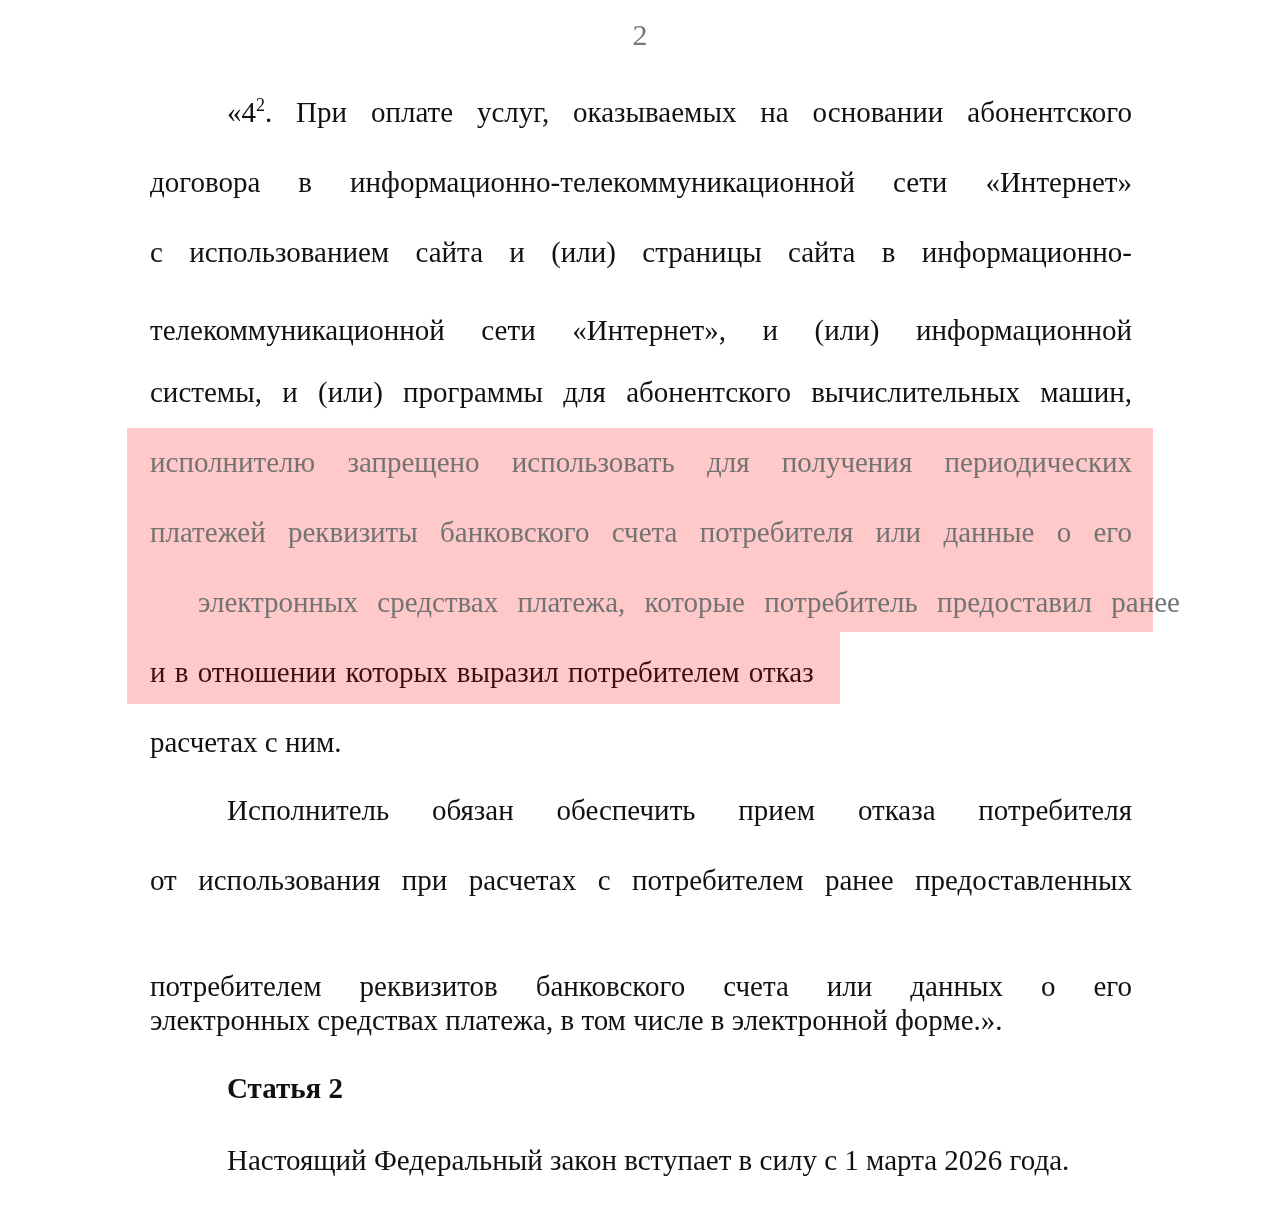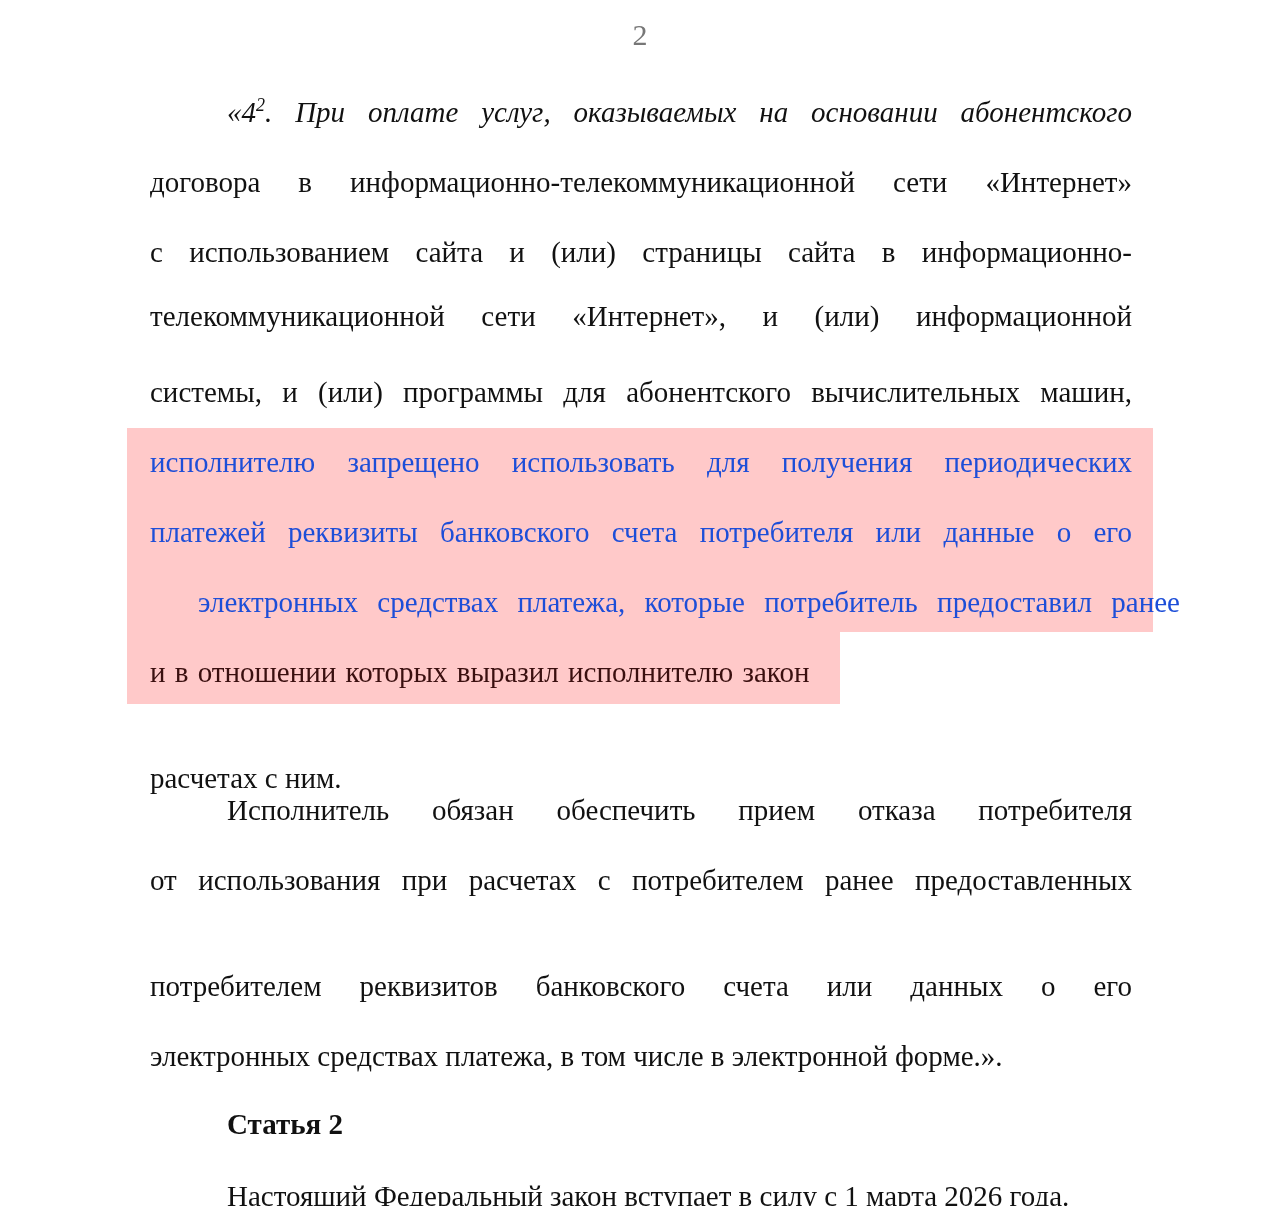--- a/index.html
+++ b/index.html
@@ -1,43 +1,43 @@
 <!DOCTYPE html>
 <html><head>
 <meta charset="utf-8">
 <style>
   html,body{margin:0;padding:0;background:#fff;}
   body{width:1280px;height:1206px;position:relative;overflow:hidden;font-family:"Liberation Serif","DejaVu Serif",serif;color:#111;}
   .pagenum{position:absolute;top:18px;left:0;width:1280px;text-align:center;font-size:30px;color:#777;}
   .hl{position:absolute;background:#ffc9c9;}
   .line{position:absolute;left:150px;width:982px;font-size:29px;line-height:40px;white-space:nowrap;text-align:justify;text-align-last:justify;}
-  .line.last{text-align-last:left;margin-top:36px;}
+  .line.last{text-align-last:left;}
   .line.ind{left:227px;width:905px;}
-  .line.red{color:#1d4ed8;}
+  .line.red{color:#737373;}
   sup{font-size:18px;line-height:0;}
   .bold{font-weight:bold;}
 </style>
 </head>
 <body>
 
 <div class="pagenum">2</div>
 
 <div class="hl" style="left:127px;top:428px;width:1026px;height:204px;"></div>
 <div class="hl" style="left:127px;top:632px;width:713px;height:72px;"></div>
 
-<div class="line ind" style="top:92px;font-style:italic;"><span>«4</span><sup>2</sup><span>. При оплате услуг, оказываемых на основании абонентского</span></div>
+<div class="line ind" style="top:92px;"><span>«4</span><sup>2</sup><span>. При оплате услуг, оказываемых на основании абонентского</span></div>
 <div class="line" style="top:162px;">договора в информационно-телекоммуникационной сети «Интернет»</div>
 <div class="line" style="top:232px;">с использованием сайта и (или) страницы сайта в информационно-</div>
-<div class="line" style="top:296px;">телекоммуникационной сети «Интернет», и (или) информационной</div>
+<div class="line" style="top:310px;">телекоммуникационной сети «Интернет», и (или) информационной</div>
 <div class="line" style="top:372px;">системы, и (или) программы для абонентского вычислительных машин,</div>
 <div class="line red" style="top:442px;">исполнителю запрещено использовать для получения периодических</div>
 <div class="line red" style="top:512px;">платежей реквизиты банковского счета потребителя или данные о его</div>
 <div class="line red" style="top:582px;margin-left:48px;">электронных средствах платежа, которые потребитель предоставил ранее</div>
 <div class="line" style="top:652px;display:flex;justify-content:space-between;">
-  <span style="color:#3a0f0f;word-spacing:2px;">и в отношении которых выразил исполнителю закон</span>
+  <span style="color:#3a0f0f;word-spacing:2px;">и в отношении которых выразил потребителем отказ</span>
 </div>
 <div class="line last" style="top:722px;">расчетах с ним.</div>
 
 <div class="line ind" style="top:790px;">Исполнитель обязан обеспечить прием отказа потребителя</div>
 <div class="line" style="top:860px;">от использования при расчетах с потребителем ранее предоставленных</div>
 <div class="line" style="top:966px;">потребителем реквизитов банковского счета или данных о его</div>
 <div class="line last" style="top:1000px;">электронных средствах платежа, в том числе в электронной форме.».</div>
 
 <div class="line ind last bold" style="top:1068px;">Статья 2</div>
 <div class="line ind last" style="top:1140px;">Настоящий Федеральный закон вступает в силу с 1 марта 2026 года.</div>

